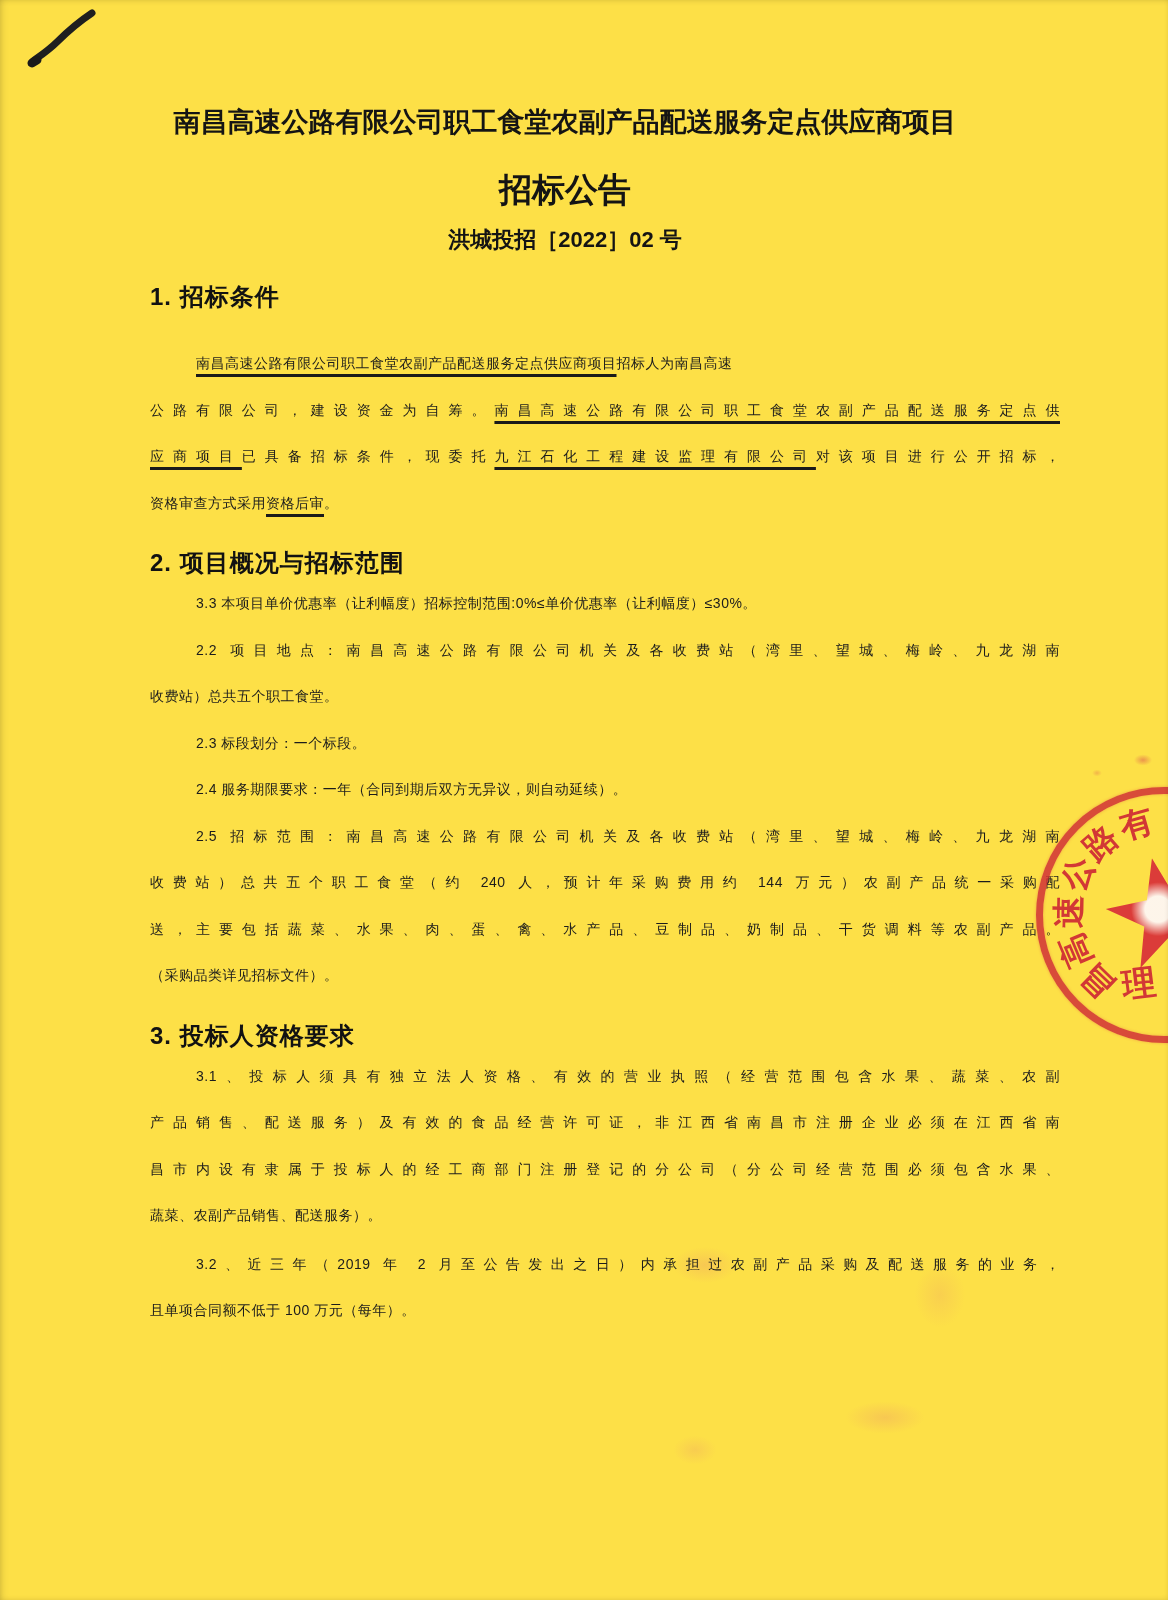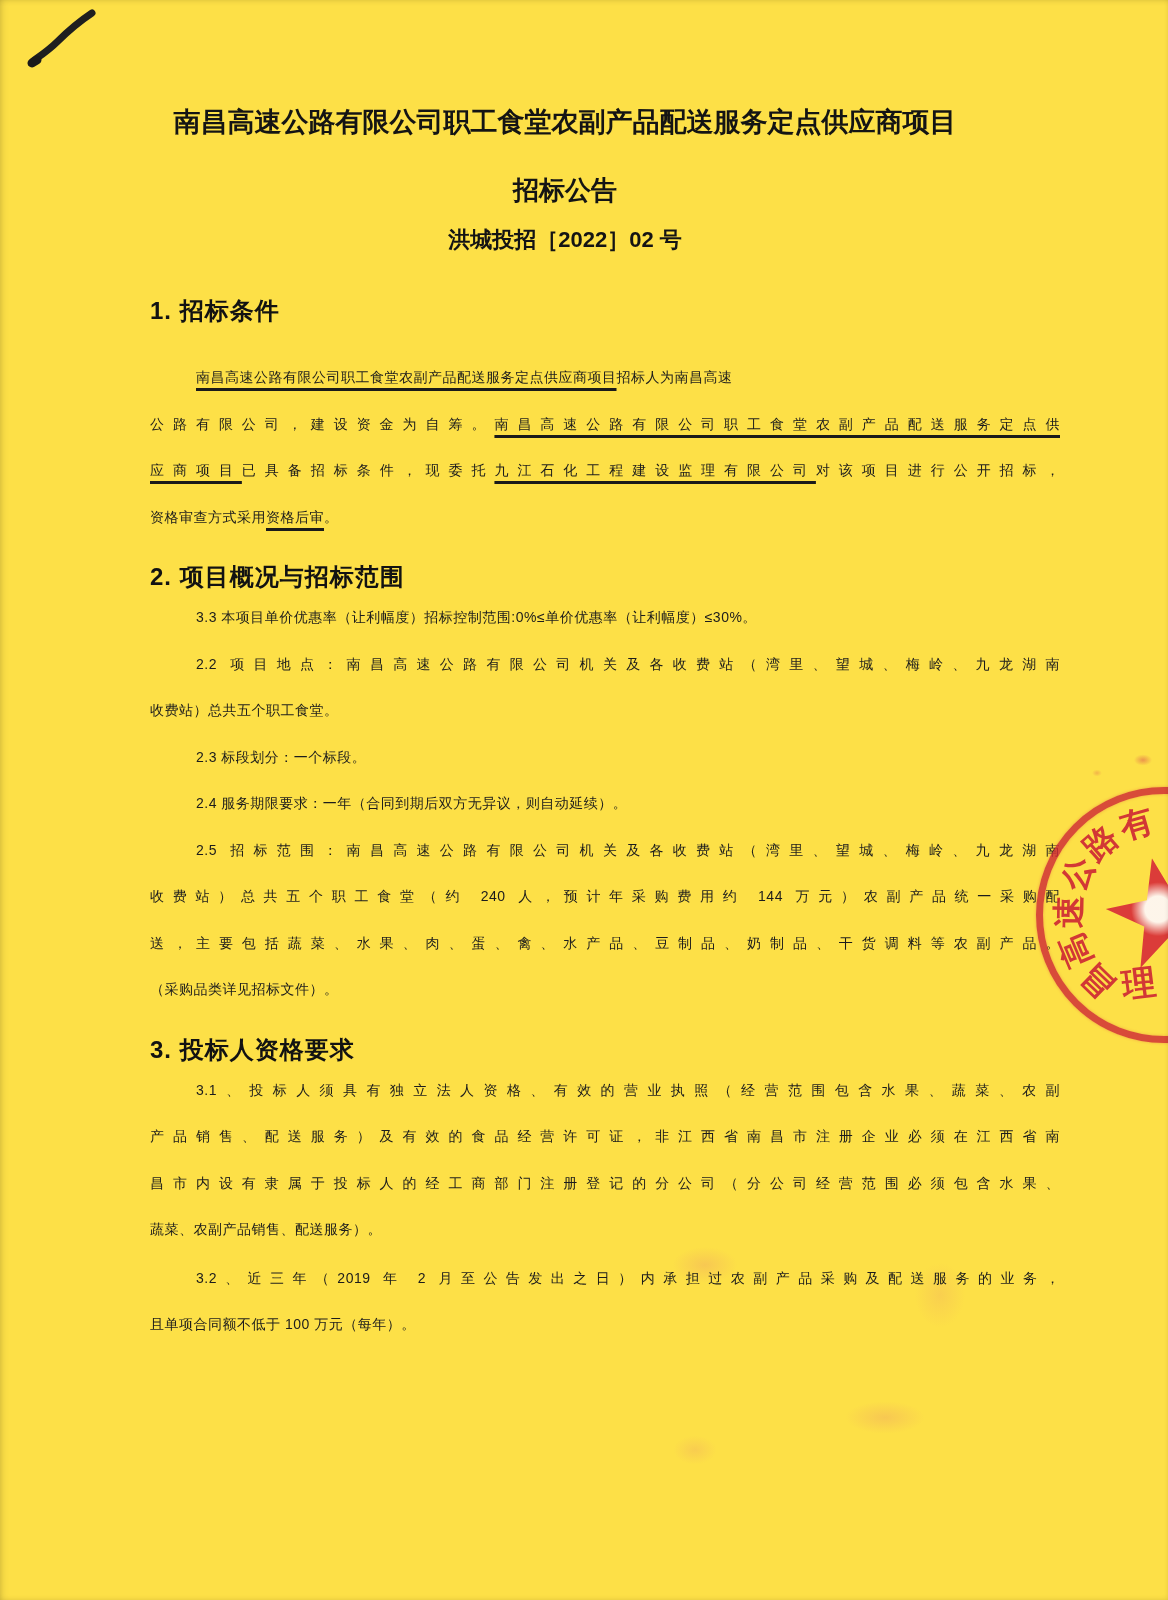--- a/index.html
+++ b/index.html
@@ -10,24 +10,24 @@
     font-family:"Liberation Sans","DejaVu Sans",sans-serif;
     color:#1c1c1c;
   }
   .page::before{
     content:'';position:absolute;inset:0;pointer-events:none;z-index:9;
     box-shadow:inset 4px 0 8px -4px rgba(0,0,0,.22), inset 0 3px 6px -3px rgba(0,0,0,.10), inset -2px -2px 6px -3px rgba(0,0,0,.08);
   }
   .doc{position:absolute;left:150px;top:0;width:910px;z-index:2;}
   .title{text-align:center;margin-right:80px;font-weight:700;color:#141414;}
   .title.main{margin-top:100px;font-size:27px;line-height:44px;}
-  .title.sub{margin-top:26px;font-size:26px;line-height:40px;}
+  .title.sub{margin-top:26px;font-size:33px;line-height:40px;font-family:Liberation Serif, serif;}
   .title.num{margin-top:10px;font-size:22px;line-height:40px;}
   .heading{font-size:24px;font-weight:700;line-height:34px;color:#121212;letter-spacing:1px;}
-  .sec-0{margin-top:34px;}
+  .sec-0{margin-top:20px;}
   .sec-1{margin-top:20px;}
   .sec-2{margin-top:20px;}
   .sec-0 .para{margin-top:26px;}
   .sec-1 .para:first-of-type{margin-top:12px;}
   .sec-2 .para:first-of-type{margin-top:36px;}
   .sec-2 .para + .para{margin-top:2px;}
   .line{
     font-size:14px;line-height:46.5px;height:46.5px;
     white-space:nowrap;font-weight:400;letter-spacing:.5px;
   }

